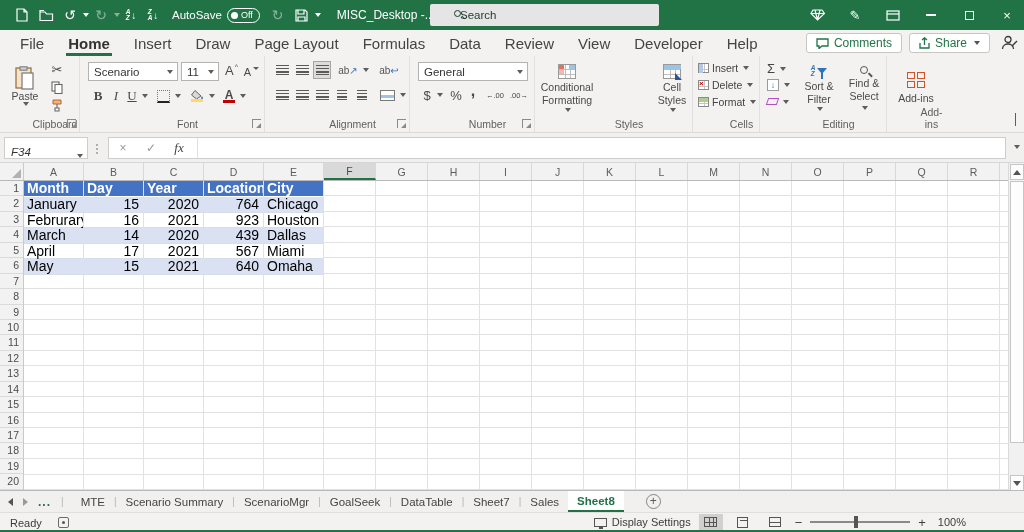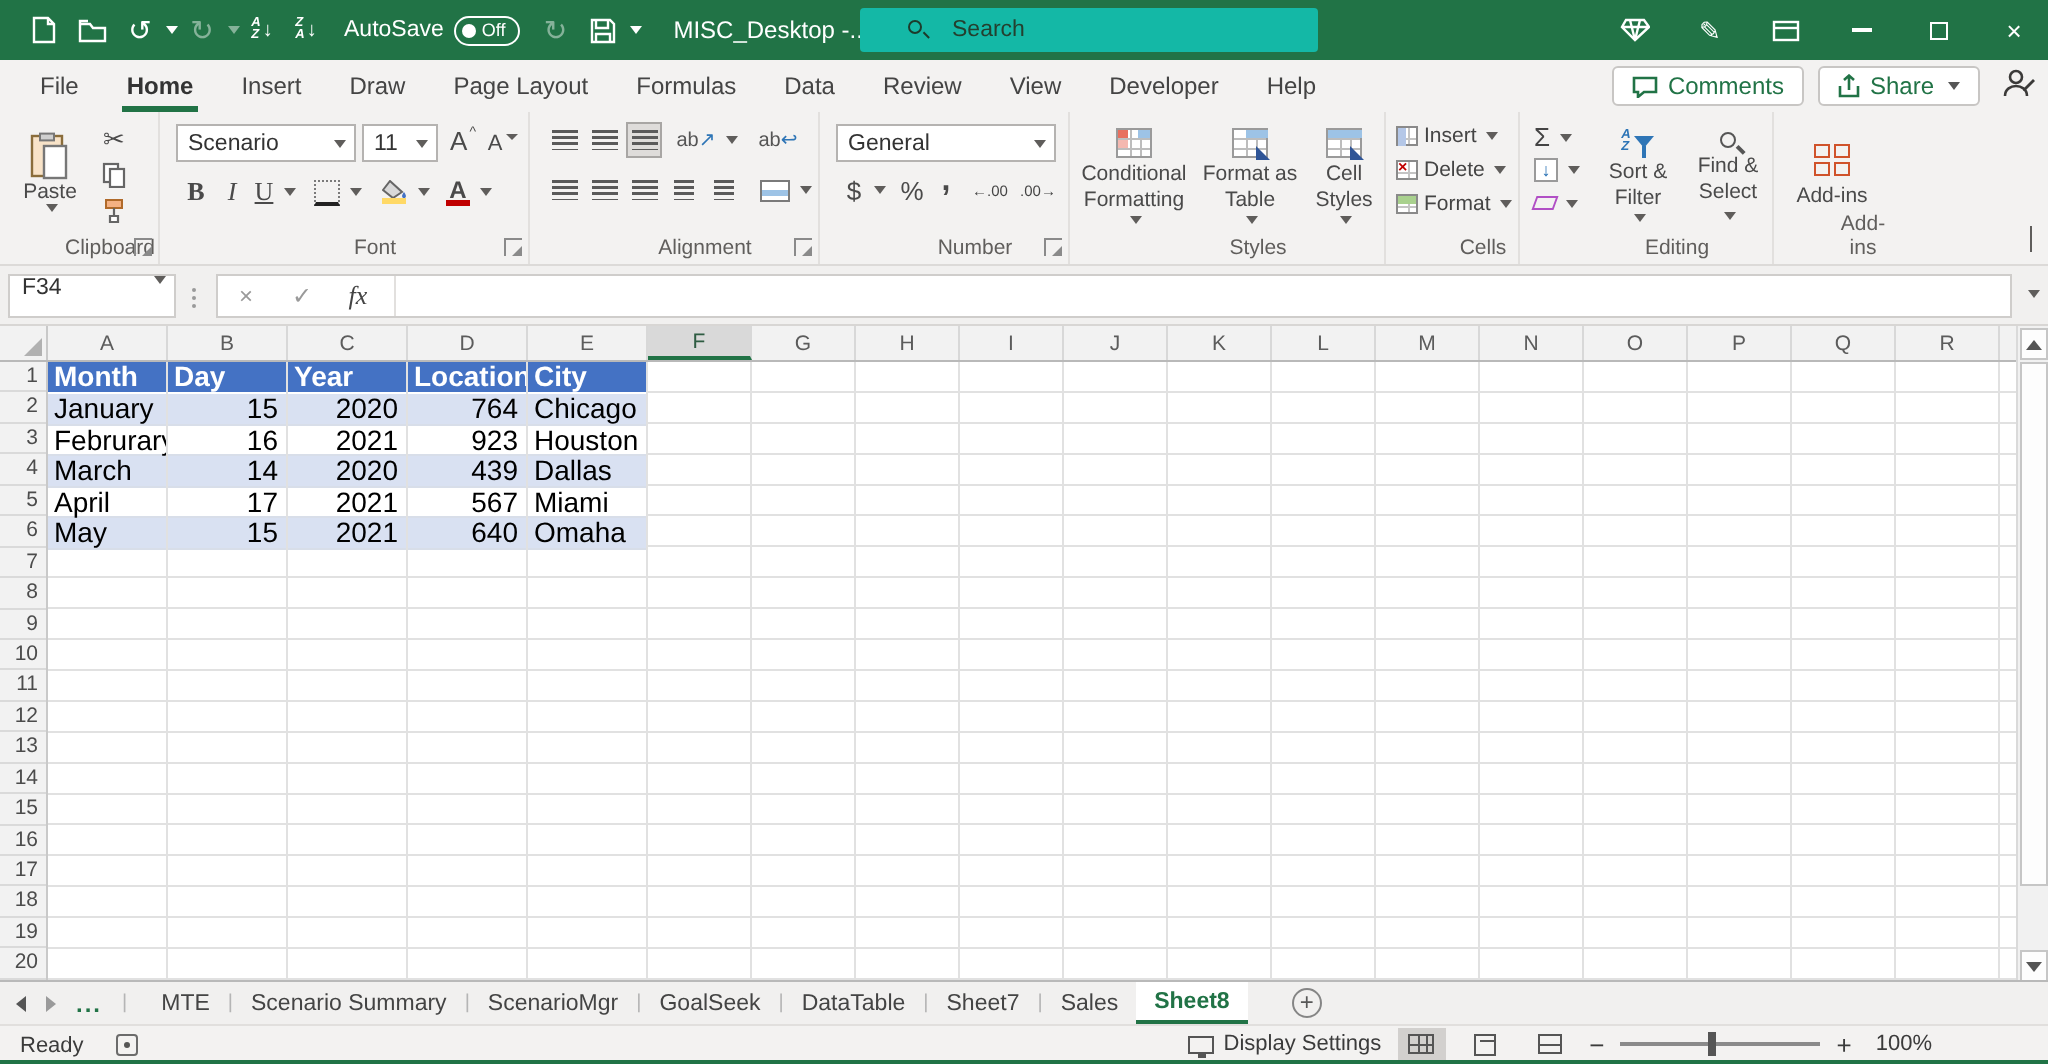--- a/index.html
+++ b/index.html
@@ -14,36 +14,36 @@
   .qbtn.dim { opacity:.45; }
   .tinychev { width:0; height:0; border-left:3.5px solid transparent; border-right:3.5px solid transparent; border-top:4px solid #fff; margin-left:1px; }
   .tinychev.dim { opacity:.45; }
   .sorticon { display:flex; align-items:center; width:22px; justify-content:center; }
   .sorticon .lets { display:flex; flex-direction:column; font-size:6.5px; line-height:6.5px; font-weight:bold; }
   .sorticon .arr { font-size:10px; margin-left:1px; }
   #autosave { display:flex; align-items:center; gap:5px; margin:0 6px 0 8px; font-size:11.5px; }
   #autosave-pill { display:flex; align-items:center; gap:3px; border:1px solid #fff; border-radius:8px; height:15px; padding:0 6px 0 3px; font-size:9px; }
   #autosave-pill .dot { width:7px; height:7px; border-radius:50%; background:#fff; }
   #doc-title { font-size:12px; margin:0 0 0 16px; white-space:nowrap; }
-  #search-box { position:absolute; left:430px; top:4px; width:229px; height:22px; background:#14b8a6; border-radius:2px; display:flex; align-items:center; padding-left:30px; }
+  #search-box { position:absolute; left:430px; top:4px; width:229px; height:22px; background:#e5e5e5; border-radius:2px; display:flex; align-items:center; padding-left:14px; }
   #search-box .mag { position:absolute; left:24px; top:6px; width:7px; height:7px; border:1.4px solid #1d3b2b; border-radius:50%; }
   #search-box .mag::after { content:""; position:absolute; left:6px; top:6px; width:4px; height:1.4px; background:#1d3b2b; transform:rotate(45deg); }
   #search-input { background:transparent; border:none; outline:none; font-family:"Liberation Sans",sans-serif; font-size:11.5px; color:#17301f; width:170px; margin-left:16px; }
   #search-input::placeholder { color:#24402f; opacity:1; }
   #title-right { position:absolute; right:0; top:0; height:30px; display:flex; align-items:center; gap:4px; }
   .win-btn { width:34px; height:30px; display:flex; align-items:center; justify-content:center; }
   .ico-min { width:10px; height:1.4px; background:#fff; }
   .ico-max { width:9px; height:9px; border:1.2px solid #fff; }
   .ico-close { font-size:13px; color:#fff; }
   .svgw { stroke:#fff; fill:none; stroke-width:1.2; }
 
   
   #tabrow { position:absolute; left:0; top:30px; width:1024px; height:26px; background:#F3F2F1; display:flex; align-items:stretch; }
   #tabs-list { display:flex; align-items:stretch; padding-left:8px; }
-  .tab { position:relative; display:flex; align-items:center; padding:0 12px; font-size:12px; color:#444; }
+  .tab { position:relative; display:flex; align-items:center; padding:0 12px; font-size:15px; color:#444; }
   .tab.active { font-weight:bold; color:#333; }
   .tab.active::after { content:""; position:absolute; left:10px; right:10px; bottom:0; height:3px; background:var(--brand_green,#217346); }
   #tab-actions { position:absolute; right:6px; top:3px; display:flex; align-items:center; gap:7px; }
   .pill-btn { display:flex; align-items:center; gap:5px; height:20px; border:1px solid #C8C6C4; border-radius:3px; background:#fff; padding:0 9px; color:var(--brand_green,#217346); font-size:12px; }
   .pill-btn .chev-dk { width:0;height:0;border-left:3.5px solid transparent;border-right:3.5px solid transparent;border-top:4px solid #555; margin-left:2px;}
 
   
   #ribbon { position:absolute; left:0; top:56px; width:1024px; height:77px; background:#F3F2F1; border-bottom:1px solid #DCDAD8; display:flex; }
   .g { position:relative; height:100%; border-right:1px solid #E2E0DE; flex:none; }
   .glabel { position:absolute; bottom:2px; left:0; right:0; text-align:center; font-size:10.5px; color:#605E5C;margin-left:31px; }
@@ -62,21 +62,21 @@
       linear-gradient(#bdbdbd,#bdbdbd) 5.5px 0/1px 100% no-repeat,
       linear-gradient(#bdbdbd,#bdbdbd) 11px 0/1px 100% no-repeat, #fff; }
   .brush { position:absolute; right:-2px; bottom:-2px; width:0; height:0; border-left:7px solid transparent; border-bottom:7px solid #2F5597; transform:rotate(90deg); }
   .minigrid { position:relative; width:11px; height:10px; border:1px solid #8a8a8a; background:
       linear-gradient(#c4c4c4,#c4c4c4) 0 4.5px/100% 1px no-repeat,
       linear-gradient(#c4c4c4,#c4c4c4) 5px 0/1px 100% no-repeat,#fff; flex:none;}
   .cellrow { position:absolute; display:flex; align-items:center; gap:3px; font-size:10.5px; color:#444; }
 
   
   #formula-row { position:absolute; left:0; top:133px; width:1024px; height:30px; background:#F1F0EF; border-bottom:1px solid #D8D6D4; }
-  #name-box { position:absolute; left:4px; top:4px; width:84px; height:22px; background:#fff; border:1px solid #CFCDCB; display:flex; align-items:flex-start; padding-left:6px; font-size:11.5px; color:#333; }
+  #name-box { position:absolute; left:4px; top:4px; width:84px; height:22px; background:#fff; border:1px solid #CFCDCB; display:flex; align-items:flex-end; padding-left:6px; font-size:11.5px; color:#333;font-style:italic; }
   #name-box .cv { position:absolute; right:4px; }
   .vdots { position:absolute; display:flex; flex-direction:column; gap:2px; }
   .vdots i { width:2px; height:2px; border-radius:50%; background:#9a9a9a; }
   #fxstrip { position:absolute; left:108px; top:4px; width:898px; height:22px; background:#fff; border:1px solid #CFCDCB; display:flex; align-items:center; }
   #fxstrip .fico { width:28px; text-align:center; color:#9a9a9a; font-size:12px; }
   #fxstrip .fx { color:#444; font-style:italic; font-family:"Liberation Serif",serif; font-size:13px; }
   #fxstrip .div { width:1px; height:100%; background:#E2E0DE; margin-left:4px; }
   #formula-input { flex:1; border:none; outline:none; height:100%; font-family:"Liberation Sans",sans-serif; font-size:11.5px; }
   #fb-expand { position:absolute; right:4px; top:12px; }
 
@@ -426,28 +426,20 @@
     </div>
 
     <div class="g" style="width:158px;">
       <div class="rbtn" style="left:0px; top:3px; width:64px; height:58px; flex-direction:column; gap:2px;">
         <span class="gridico">
             <span style="position:absolute;left:0;top:0;width:5px;height:4px;background:#E8705F;"></span>
             <span style="position:absolute;left:0;top:5px;width:5px;height:4px;background:#F4B8B0;"></span>
             <span style="position:absolute;right:0;top:0;width:6px;height:4px;background:#9DC3E6;"></span>
           </span>
         <span class="biglbl" style="width:62px;">Conditional Formatting</span>
-        <span class="cv"></span>
-      </div>
-      <div class="rbtn" style="left:64px; top:3px; width:52px; height:58px; flex-direction:column; gap:2px;">
-        <span class="gridico">
-            <span style="position:absolute;left:6px;top:0;width:11px;height:4px;background:#9DC3E6;"></span>
-            <span class="brush"></span>
-          </span>
-        <span class="biglbl" style="width:50px;">Format as Table</span>
         <span class="cv"></span>
       </div>
       <div class="rbtn" style="left:116px; top:3px; width:42px; height:58px; flex-direction:column; gap:2px;">
         <span class="gridico">
             <span style="position:absolute;left:0;top:0;width:17px;height:4px;background:#9DC3E6;"></span>
             <span class="brush"></span>
           </span>
         <span class="biglbl" style="width:42px;">Cell Styles</span>
         <span class="cv"></span>
       </div>

